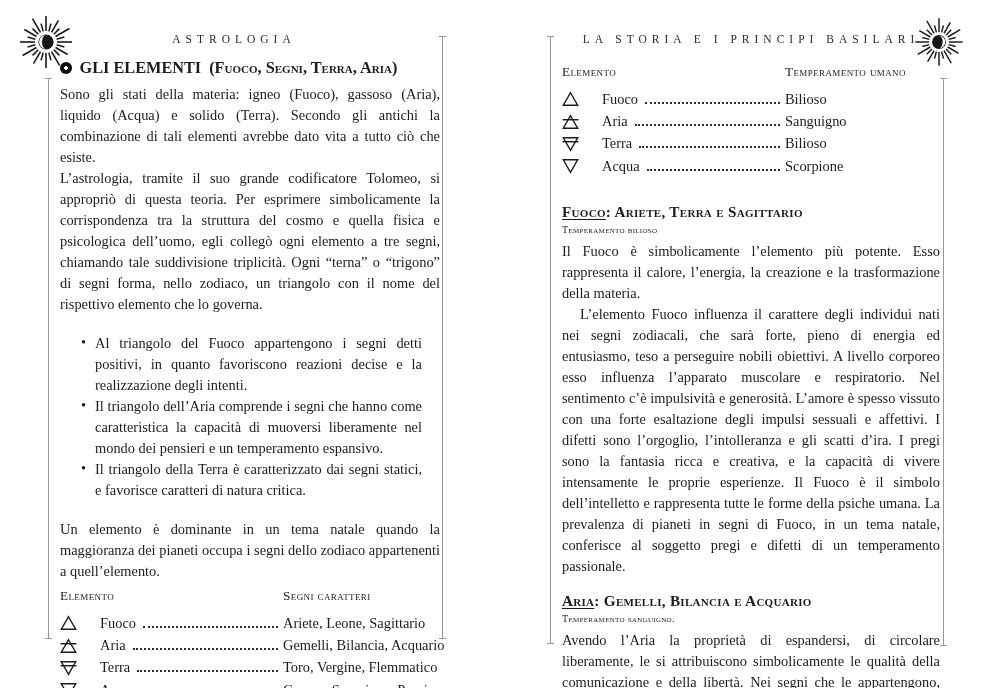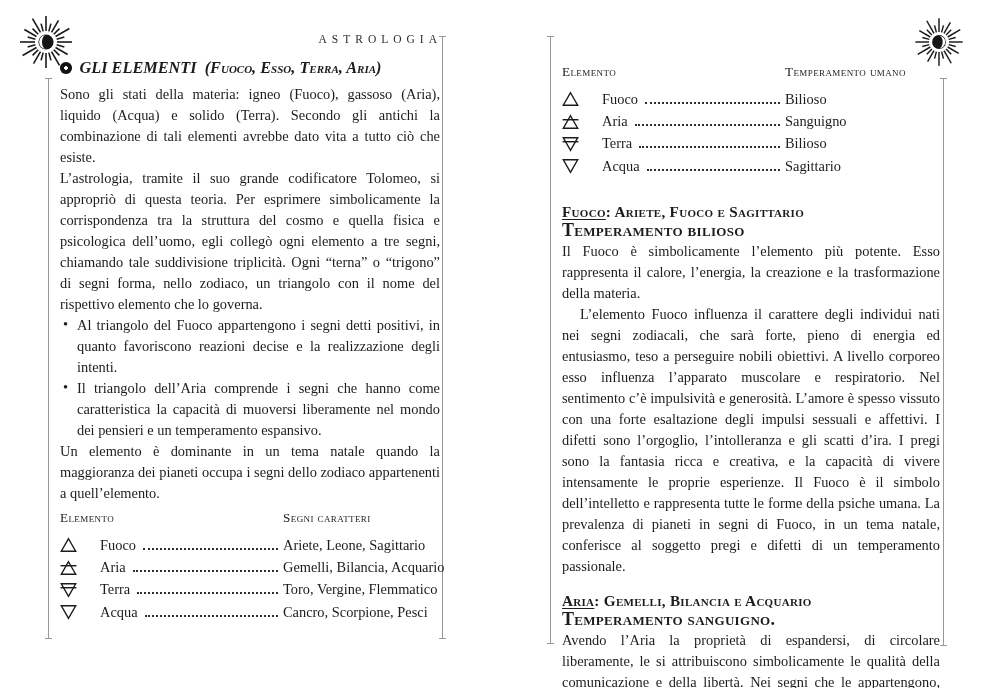--- a/index.html
+++ b/index.html
@@ -14,21 +14,21 @@
   .spread { position: absolute; inset: 0; }
 
   
   .running-head {
     position: absolute; top: 33px;
     font-size: 11.5px; letter-spacing: 5px;
     text-align: center; color: #2b2b2b;
     text-transform: uppercase;
     white-space: nowrap;
   }
-  .rh-left  { left: 62px;  width: 380px; text-align: right; }
+  .rh-left  { left: 44px;  width: 380px; }
   .rh-right { left: 562px; width: 378px; }
 
   
   .vrule { position: absolute; width: 1px; background: #979797; }
   .vrule::before, .vrule::after {
     content: ""; position: absolute; left: -3px;
     width: 7px; height: 1px; background: #979797;
   }
   .vrule::before { top: -1px; }
   .vrule::after  { bottom: -1px; }
@@ -47,30 +47,30 @@
   .col-left  { left: 60px;  top: 58px; }
   .col-right { left: 562px; top: 64px; width: 378px; }
 
   .body-text, p.bp, li.bp {
     font-size: 14.4px; line-height: 21px;
     text-align: justify; margin: 0;
   }
   .section-title {
     display: flex; align-items: center; gap: 8px;
     font-weight: bold; font-size: 16.3px;
-    margin: 0 0 6px 0; white-space: nowrap; font-style: italic;
+    margin: 0 0 6px 0; white-space: nowrap;
   }
   .bullseye {
     width: 11.5px; height: 11.5px; border-radius: 50%;
     background: radial-gradient(circle at 50% 50%, #ffffff 0 1.7px, #141414 1.9px);
     flex: 0 0 auto;
   }
   .sc { font-variant: small-caps; }
 
-  ul.dotlist { margin: 0; padding: 0; list-style: none; }
+  ul.dotlist { margin: 18px; padding: 0; list-style: none; }
   ul.dotlist li { position: relative; padding-left: 17px; }
   ul.dotlist li::before {
     content: "\2022"; position: absolute; left: 3px; top: 0;
     font-size: 14.4px; line-height: 19px;
   }
 
   
   .etable { margin: 6px 0 0 0; }
   .etable .thead {
     display: flex; font-weight: normal; font-size: 13.2px;
@@ -92,22 +92,22 @@
 
   
   .sect { margin-top: 25px; }
   .sect.second { margin-top: 15px; }
   .sect-head {
     font-weight: bold; font-variant: small-caps;
     font-size: 15.2px; line-height: 18px; letter-spacing: 0.3px;
   }
   .sect-head .uel { text-decoration: underline; text-underline-offset: 2px; }
   .sect-sub {
-    font-weight: bold; font-variant: small-caps;
-    font-size: 18px; line-height: 18px; letter-spacing: 0.3px;
+    font-weight: normal; font-variant: small-caps;
+    font-size: 10px; line-height: 18px; letter-spacing: 0.3px;
     margin-bottom: 2px;
   }
   p.indent { text-indent: 18px; }
 
   svg .ink { stroke: #1c1c1c; fill: none; stroke-width: 1.5; }
 </style>
 </head>
 <body>
 
 <div class="spread">
@@ -173,35 +173,37 @@
     <circle r="7.6" fill="#161616"></circle>
     <path d="M0,-6.9 A6.9,6.9 0 0 1 0,6.9 A4,6.9 0 0 0 0,-6.9 Z" fill="#fdfdfd"></path>
   </svg>
 
   <div class="vrule vr-l1"></div>
   <div class="vrule vr-l2"></div>
   <div class="vrule vr-r1"></div>
   <div class="vrule vr-r2"></div>
 
   <div class="running-head rh-left">ASTROLOGIA</div>
+  <div class="running-head rh-right">LA STORIA E I PRINCIPI BASILARI</div>
 
   <div class="col col-left">
 
     <h2 class="section-title">
       <span class="bullseye"></span>
       <span>GLI ELEMENTI</span>
-      <span class="sc">(Fuoco, Esso, Terra, Aria)</span>
+      <span class="sc">(Fuoco, Segni, Terra, Aria)</span>
     </h2>
 
     <p class="bp">Sono gli stati della materia: igneo (Fuoco), gassoso (Aria), liquido (Acqua) e solido (Terra). Secondo gli antichi la combinazione di tali elementi avrebbe dato vita a tutto ciò che esiste.</p>
     <p class="bp">L’astrologia, tramite il suo grande codificatore Tolomeo, si appropriò di questa teoria. Per esprimere simbolicamente la corrispondenza tra la struttura del cosmo e quella fisica e psicologica dell’uomo, egli collegò ogni elemento a tre segni, chiamando tale suddivisione triplicità. Ogni “terna” o “trigono” di segni forma, nello zodiaco, un triangolo con il nome del rispettivo elemento che lo governa.</p>
 
     <ul class="dotlist">
       <li class="bp">Al triangolo del Fuoco appartengono i segni detti positivi, in quanto favoriscono reazioni decise e la realizzazione degli intenti.</li>
       <li class="bp">Il triangolo dell’Aria comprende i segni che hanno come caratteristica la capacità di muoversi liberamente nel mondo dei pensieri e un temperamento espansivo.</li>
+      <li class="bp">Il triangolo della Terra è caratterizzato dai segni statici, e favorisce caratteri di natura critica.</li>
     </ul>
 
     <p class="bp">Un elemento è dominante in un tema natale quando la maggioranza dei pianeti occupa i segni dello zodiaco appartenenti a quell’elemento.</p>
 
     <div class="etable">
       <div class="thead">
         <span class="th1">Elemento</span>
         <span class="th2">Segni caratteri</span>
       </div>
       <div class="trow">
@@ -306,27 +308,27 @@
       <div class="trow">
         <span class="sym">
             <svg width="17" height="16" viewBox="0 0 18 16">
               <path class="ink" d="M1.4 1.4 L16.6 1.4 L9 14.6 Z"></path>
             </svg>
           </span>
         <span class="mid">
             <span class="ename">Acqua</span>
             <span class="leader"></span>
           </span>
-        <span class="eval">Sagittario</span>
+        <span class="eval">Scorpione</span>
       </div>
     </div>
 
     <div class="sect">
       <div class="sect-head">
-        <span class="uel">Fuoco</span><span>: Ariete, Fuoco e Sagittario</span>
+        <span class="uel">Fuoco</span><span>: Ariete, Terra e Sagittario</span>
       </div>
       <div class="sect-sub">Temperamento bilioso</div>
       <p class="bp">Il Fuoco è simbolicamente l’elemento più potente. Esso rappresenta il calore, l’energia, la creazione e la trasformazione della materia.</p>
       <p class="bp indent">L’elemento Fuoco influenza il carattere degli individui nati nei segni zodiacali, che sarà forte, pieno di energia ed entusiasmo, teso a perseguire nobili obiettivi. A livello corporeo esso influenza l’apparato muscolare e respiratorio. Nel sentimento c’è impulsività e generosità. L’amore è spesso vissuto con una forte esaltazione degli impulsi sessuali e affettivi. I difetti sono l’orgoglio, l’intolleranza e gli scatti d’ira. I pregi sono la fantasia ricca e creativa, e la capacità di vivere intensamente le proprie esperienze. Il Fuoco è il simbolo dell’intelletto e rappresenta tutte le forme della psiche umana. La prevalenza di pianeti in segni di Fuoco, in un tema natale, conferisce al soggetto pregi e difetti di un temperamento passionale.</p>
     </div>
 
     <div class="sect second">
       <div class="sect-head">
         <span class="uel">Aria</span><span>: Gemelli, Bilancia e Acquario</span>
       </div>

